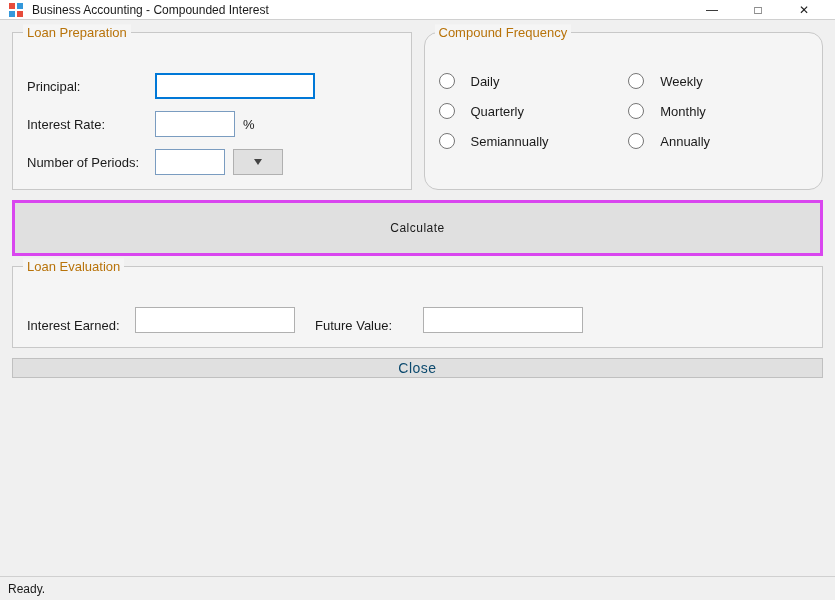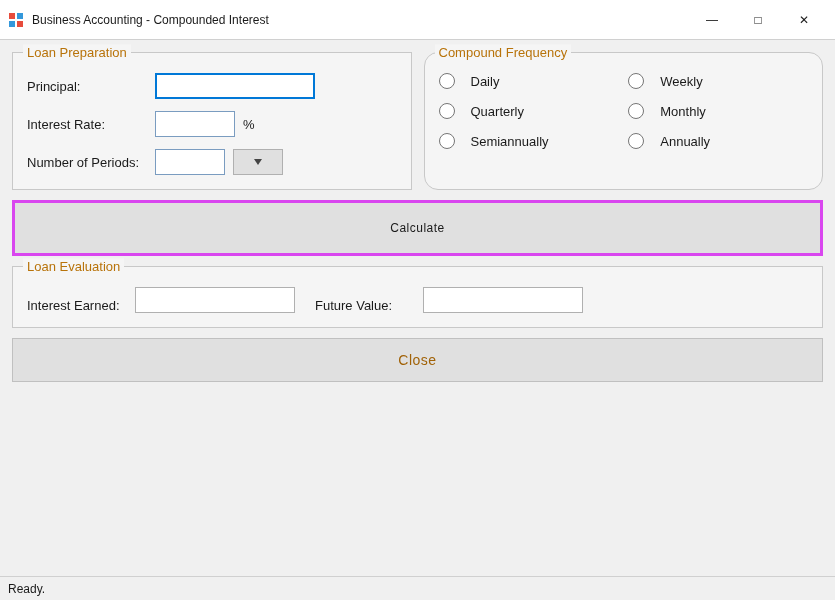--- a/index.html
+++ b/index.html
@@ -16,21 +16,21 @@
       width: 835px;
       height: 600px;
       overflow: hidden;
       display: flex;
       flex-direction: column;
     }
 
     .title-bar {
       background: #ffffff;
       border-bottom: 1px solid #d0d0d0;
-      height: 40px;
+      height: 20px;
       display: flex;
       align-items: center;
       justify-content: space-between;
       padding: 0 8px;
       flex-shrink: 0;
     }
 
     .title-bar-left {
       display: flex;
       align-items: center;
@@ -83,21 +83,21 @@
     }
 
     .top-panels {
       display: flex;
       gap: 12px;
     }
 
     .panel {
       border: 1px solid #c8c8c8;
       background: #f5f5f5;
-      padding: 2px 14px 14px 14px;
+      padding: 22px 14px 14px 14px;
       position: relative;
     }
 
     .panel-title {
       position: absolute;
       top: -1px;
       left: 10px;
       background: #f5f5f5;
       padding: 0 4px;
       font-size: 13px;
@@ -246,26 +246,26 @@
       background: #ffffff;
       height: 26px;
       width: 160px;
       padding: 2px 4px;
       font-size: 13px;
       outline: none;
     }
 
     .close-btn {
       width: 100%;
-      height: 44px;
+      height: 20px;
       background: #e0e0e0;
       border: 1px solid #c0c0c0;
       cursor: pointer;
       font-size: 14px;
-      color: #a16207;
+      color: #0c4a6e;
       letter-spacing: 0.5px;
     }
 
     .status-bar {
       height: 24px;
       background: #f0f0f0;
       border-top: 1px solid #d0d0d0;
       display: flex;
       align-items: center;
       padding: 8px 8px;

